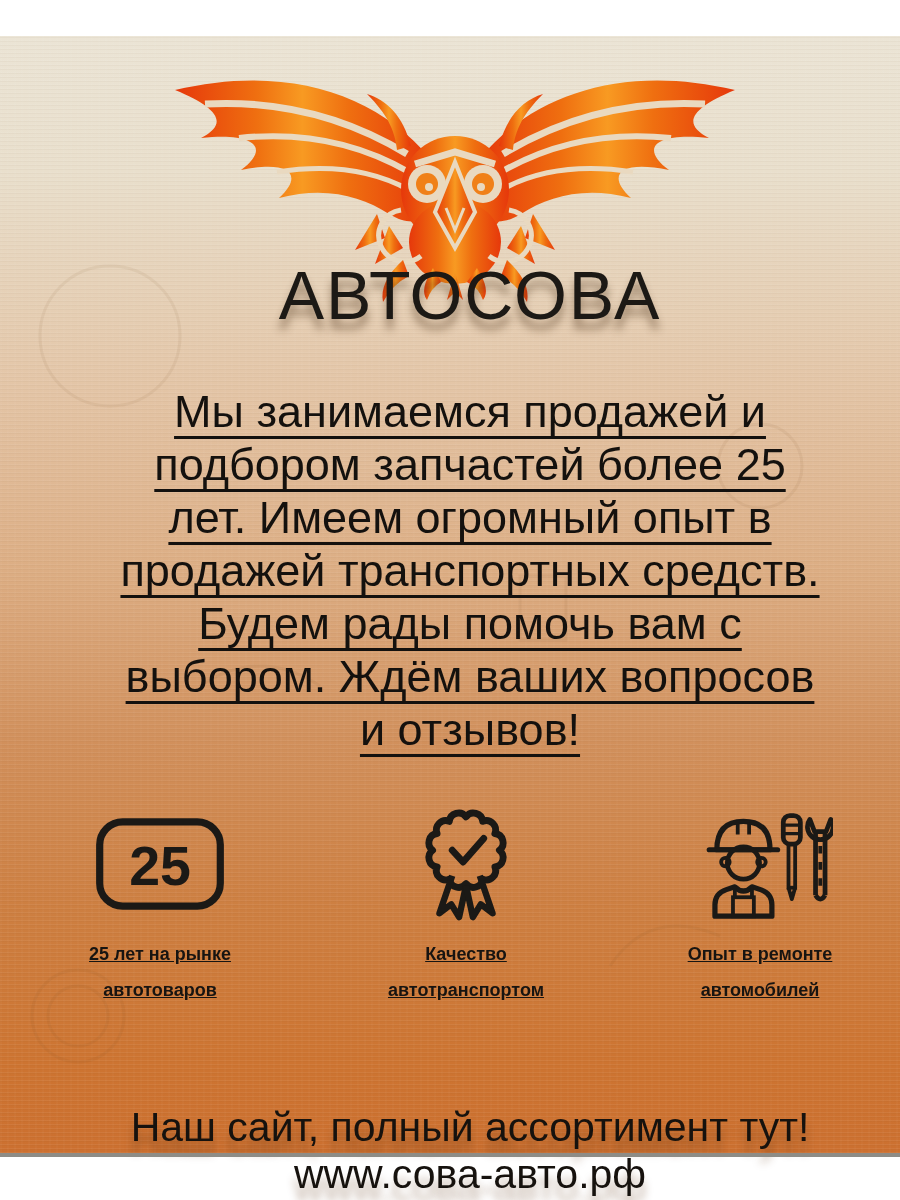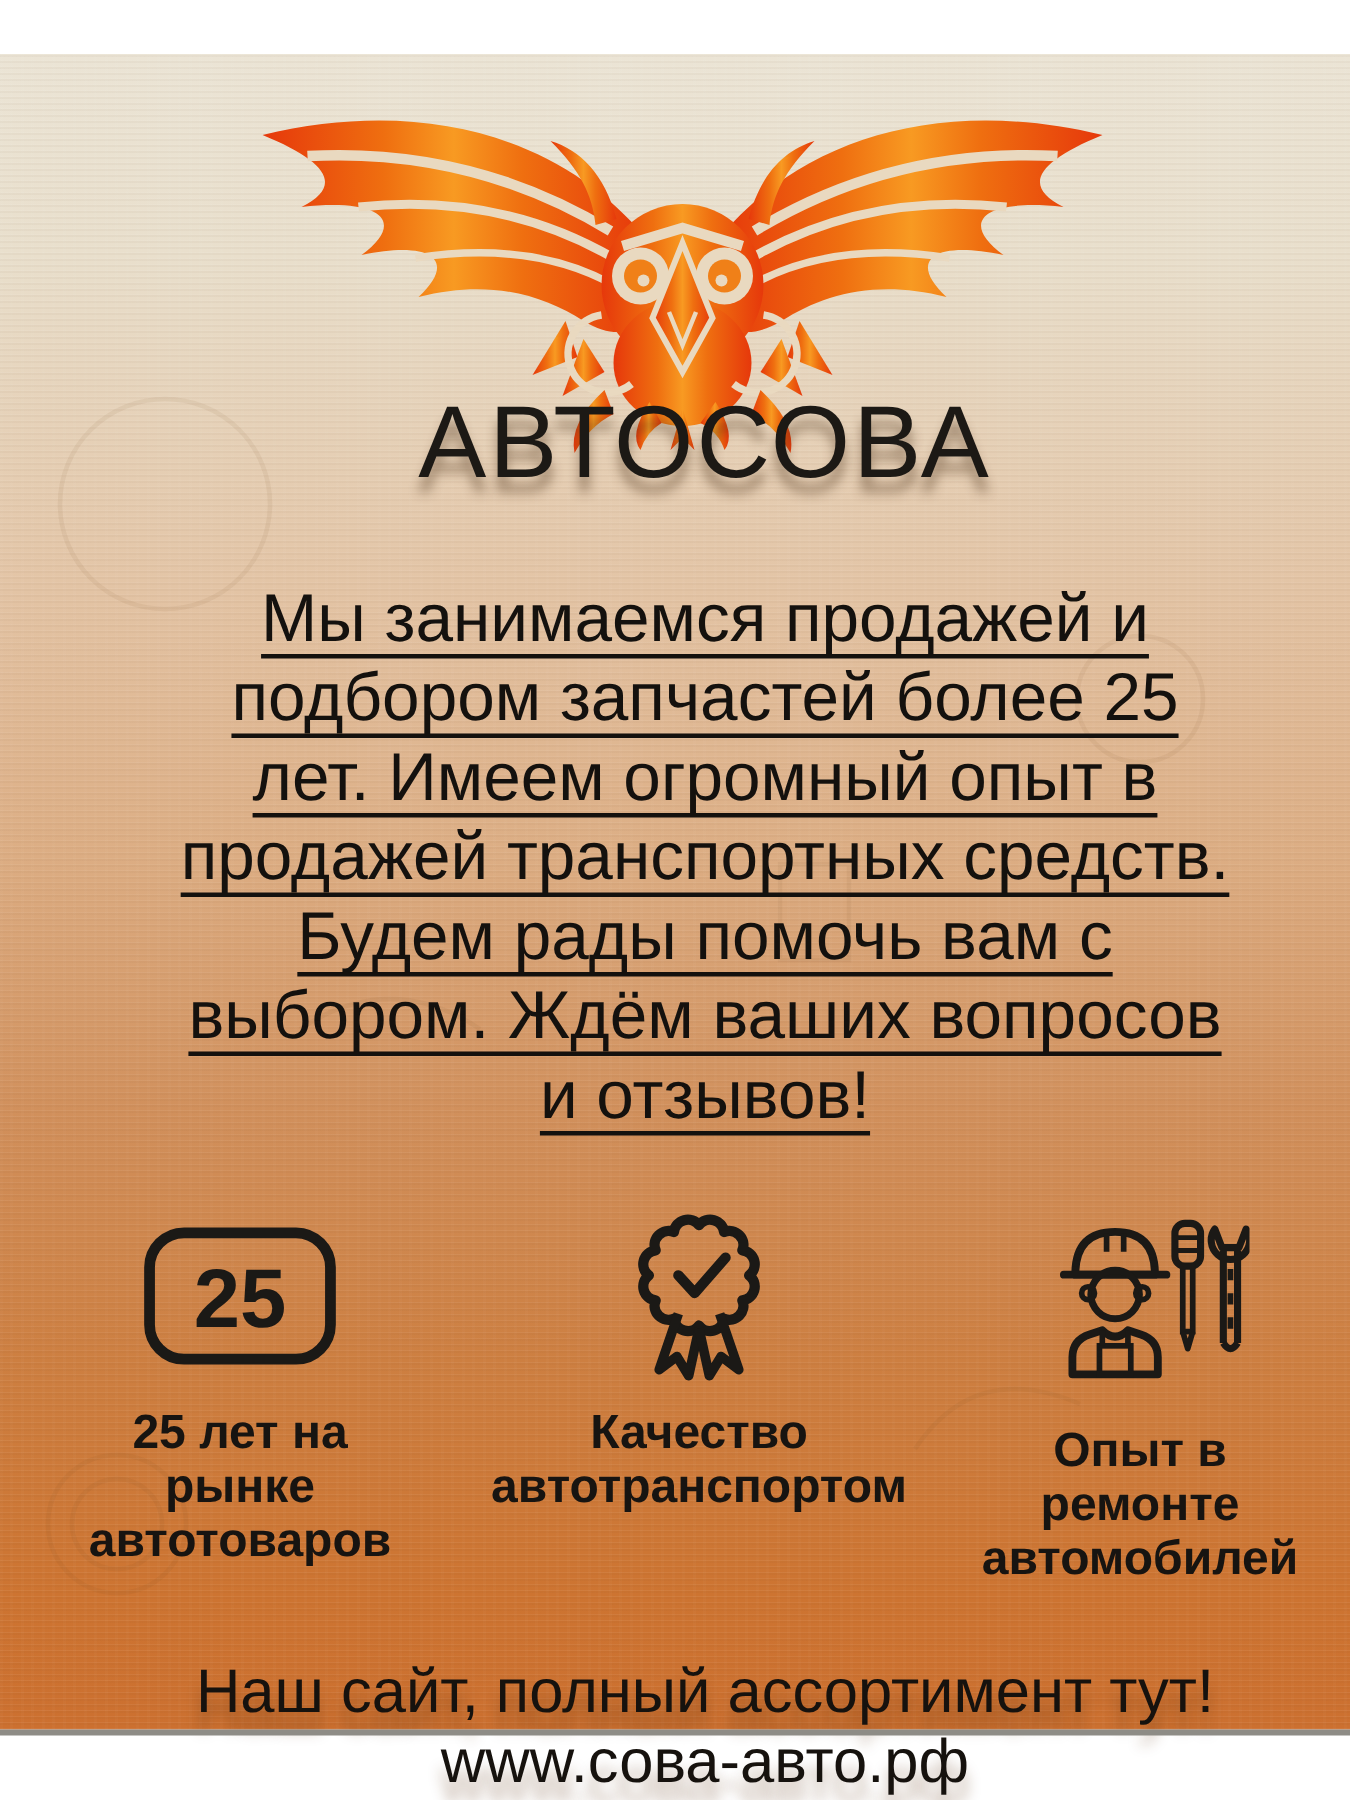--- a/index.html
+++ b/index.html
@@ -56,25 +56,25 @@
     text-decoration:underline;
     text-decoration-thickness:3px;
     text-underline-offset:9px;
   }
 
   
   .features{position:absolute;top:764px;left:0;width:100%;display:flex;}
   .feature{display:flex;flex-direction:column;align-items:center;}
   .f1{margin-left:0;width:240px;}
   .f2{margin-left:26px;width:320px;}
-  .f3{margin-left:19px;width:230px;gap:12px;}
+  .f3{margin-left:19px;width:230px;}
   .icon-box{height:128px;display:flex;align-items:center;justify-content:center;}
   .caption{
     margin-top:8px;text-align:center;
-    font-weight:bold;font-size:32px;line-height:36px;color:#171411;
+    font-weight:bold;font-size:18px;line-height:36px;color:#171411;text-decoration:underline;
   }
   .lineart{stroke:#1b1916;fill:none;}
 
   
   .footer{
     position:absolute;top:1068px;left:0;width:100%;
     text-align:center;color:#16120e;
     font-size:41px;line-height:47px;
     text-shadow:0 13px 9px rgba(95,50,15,0.38);
   }

